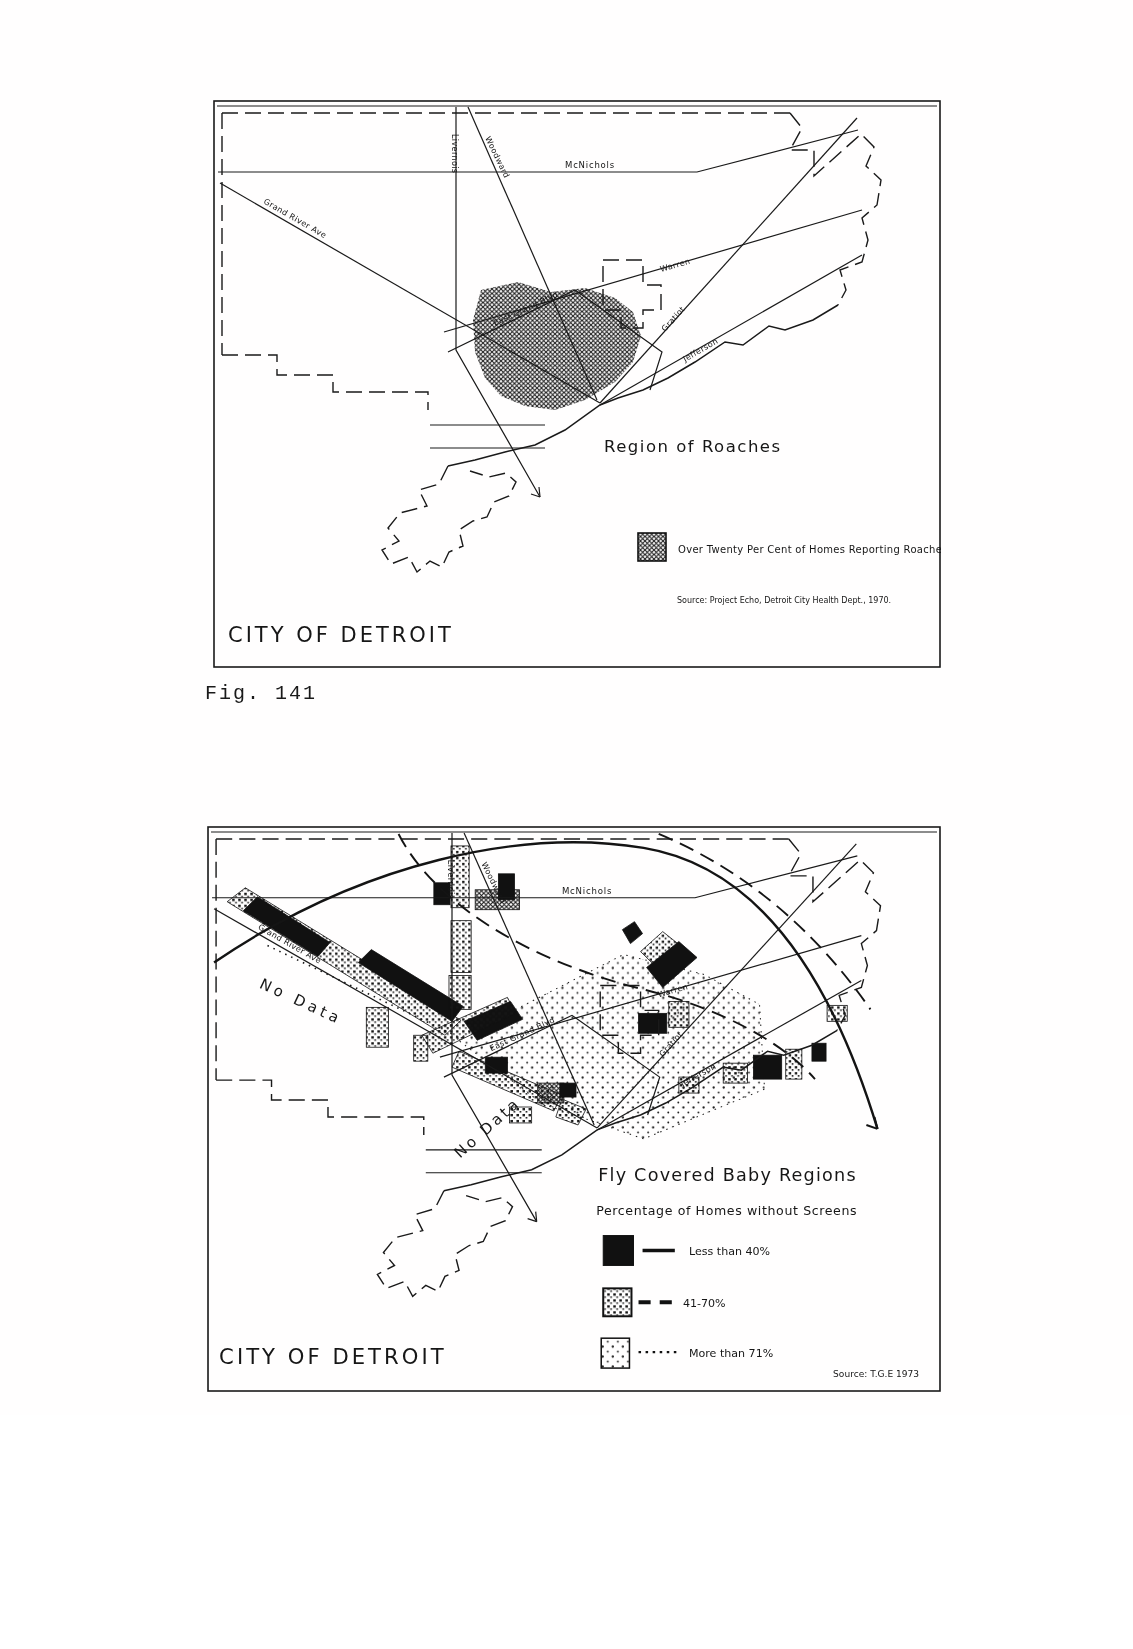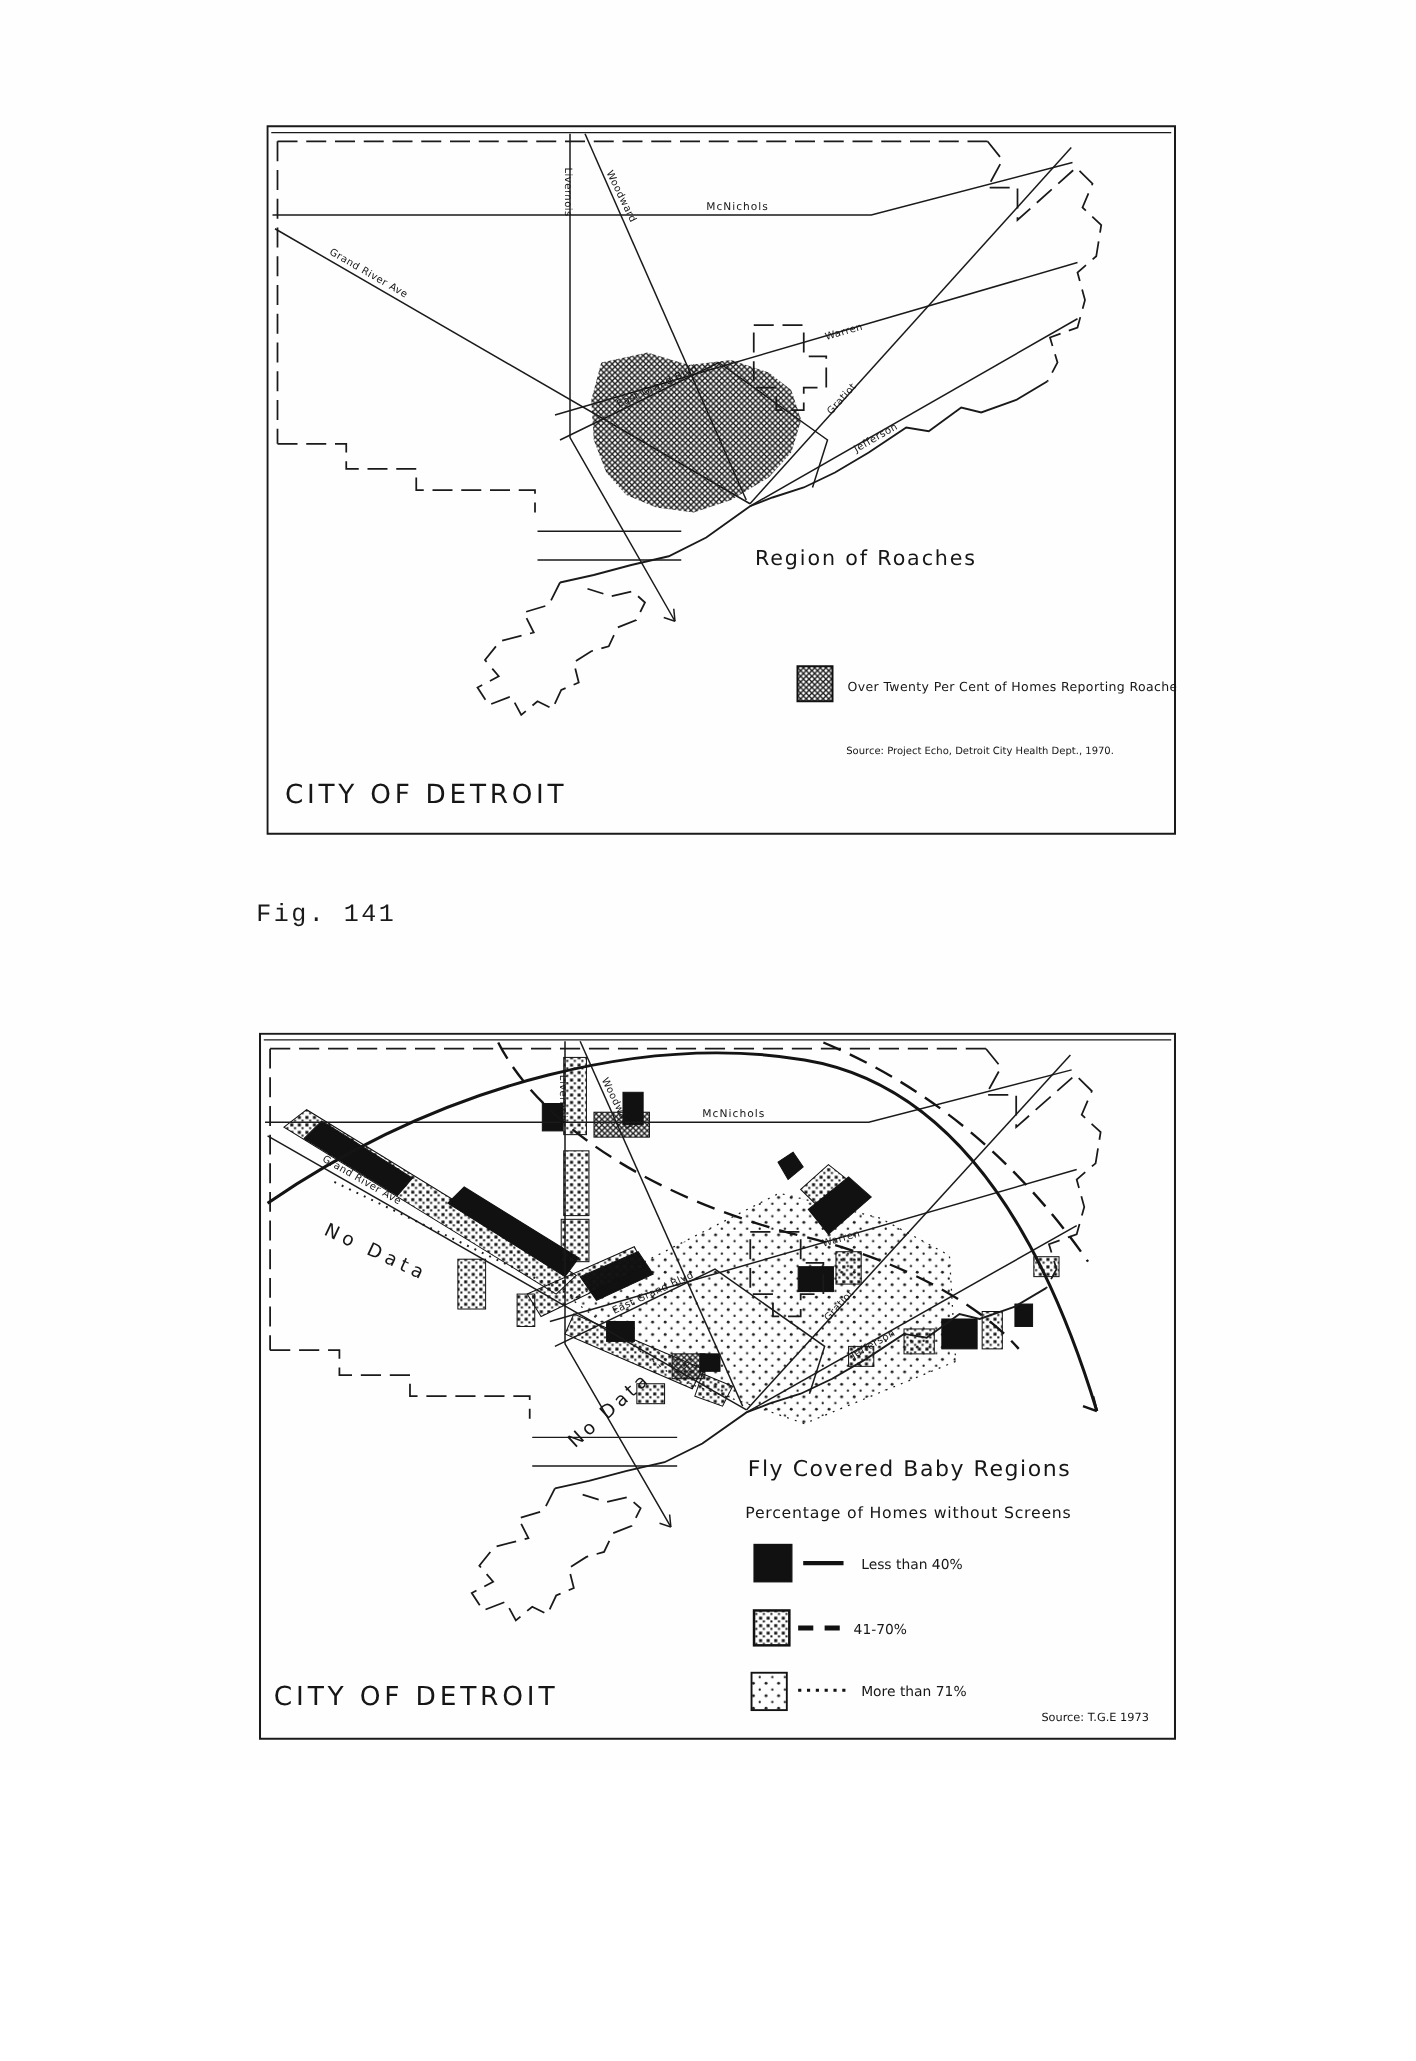--- a/index.html
+++ b/index.html
@@ -1,20 +1,20 @@
 <!DOCTYPE html>
 <html><head>
 <meta charset="utf-8">
 <style>
   html,body{margin:0;padding:0;background:#ffffff;}
   .page{position:relative;width:1133px;height:1415px;background:#fffefe;overflow:hidden;
         font-family:"DejaVu Sans",sans-serif;color:#141414;}
   .mapsvg{position:absolute;}
   .figcap{position:absolute;font-family:"Liberation Mono",monospace;font-size:20px;
-          color:#1a1a1a;letter-spacing:2px;margin-top:39px;}
+          color:#1a1a1a;letter-spacing:2px;}
   svg text{fill:#161616;}
   .street-lbl{font-size:8px;letter-spacing:.4px;}
   .lbl-md{font-size:8.5px;letter-spacing:.8px;}
 </style>
 </head>
 <body>
 
 <div class="page">
 
   <svg class="mapsvg" style="left:213px;top:100px;" width="728" height="568" viewBox="0 0 728 568">

